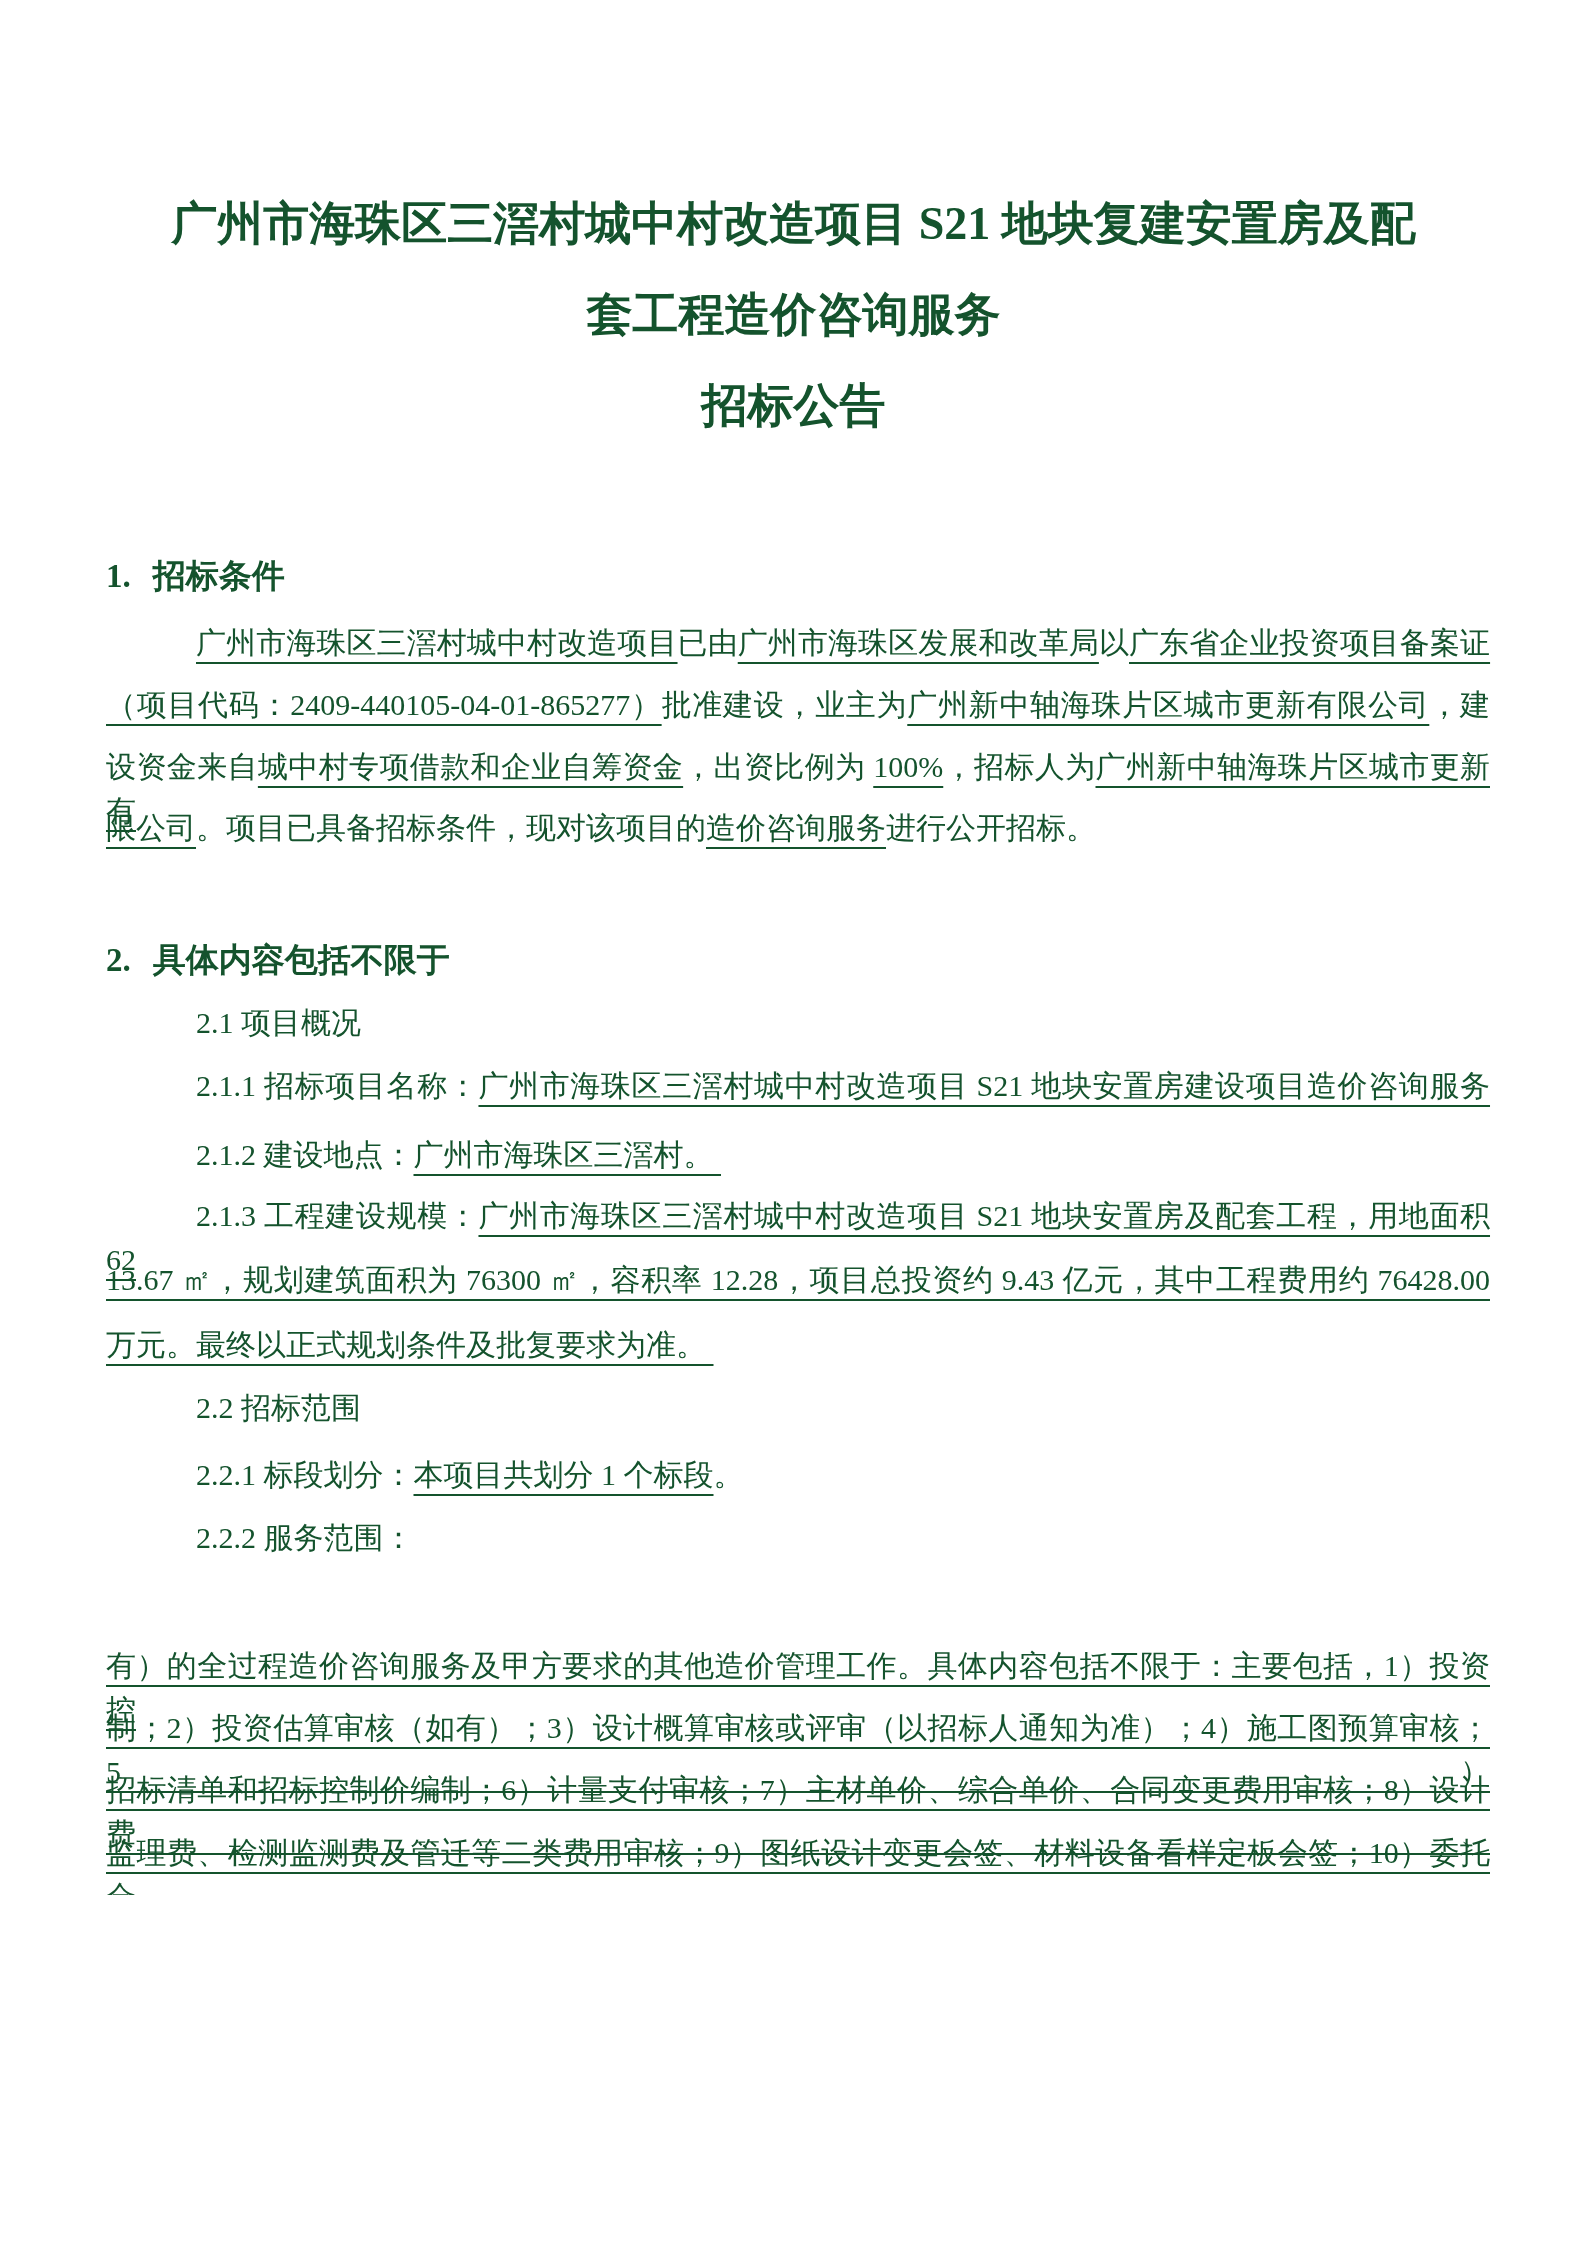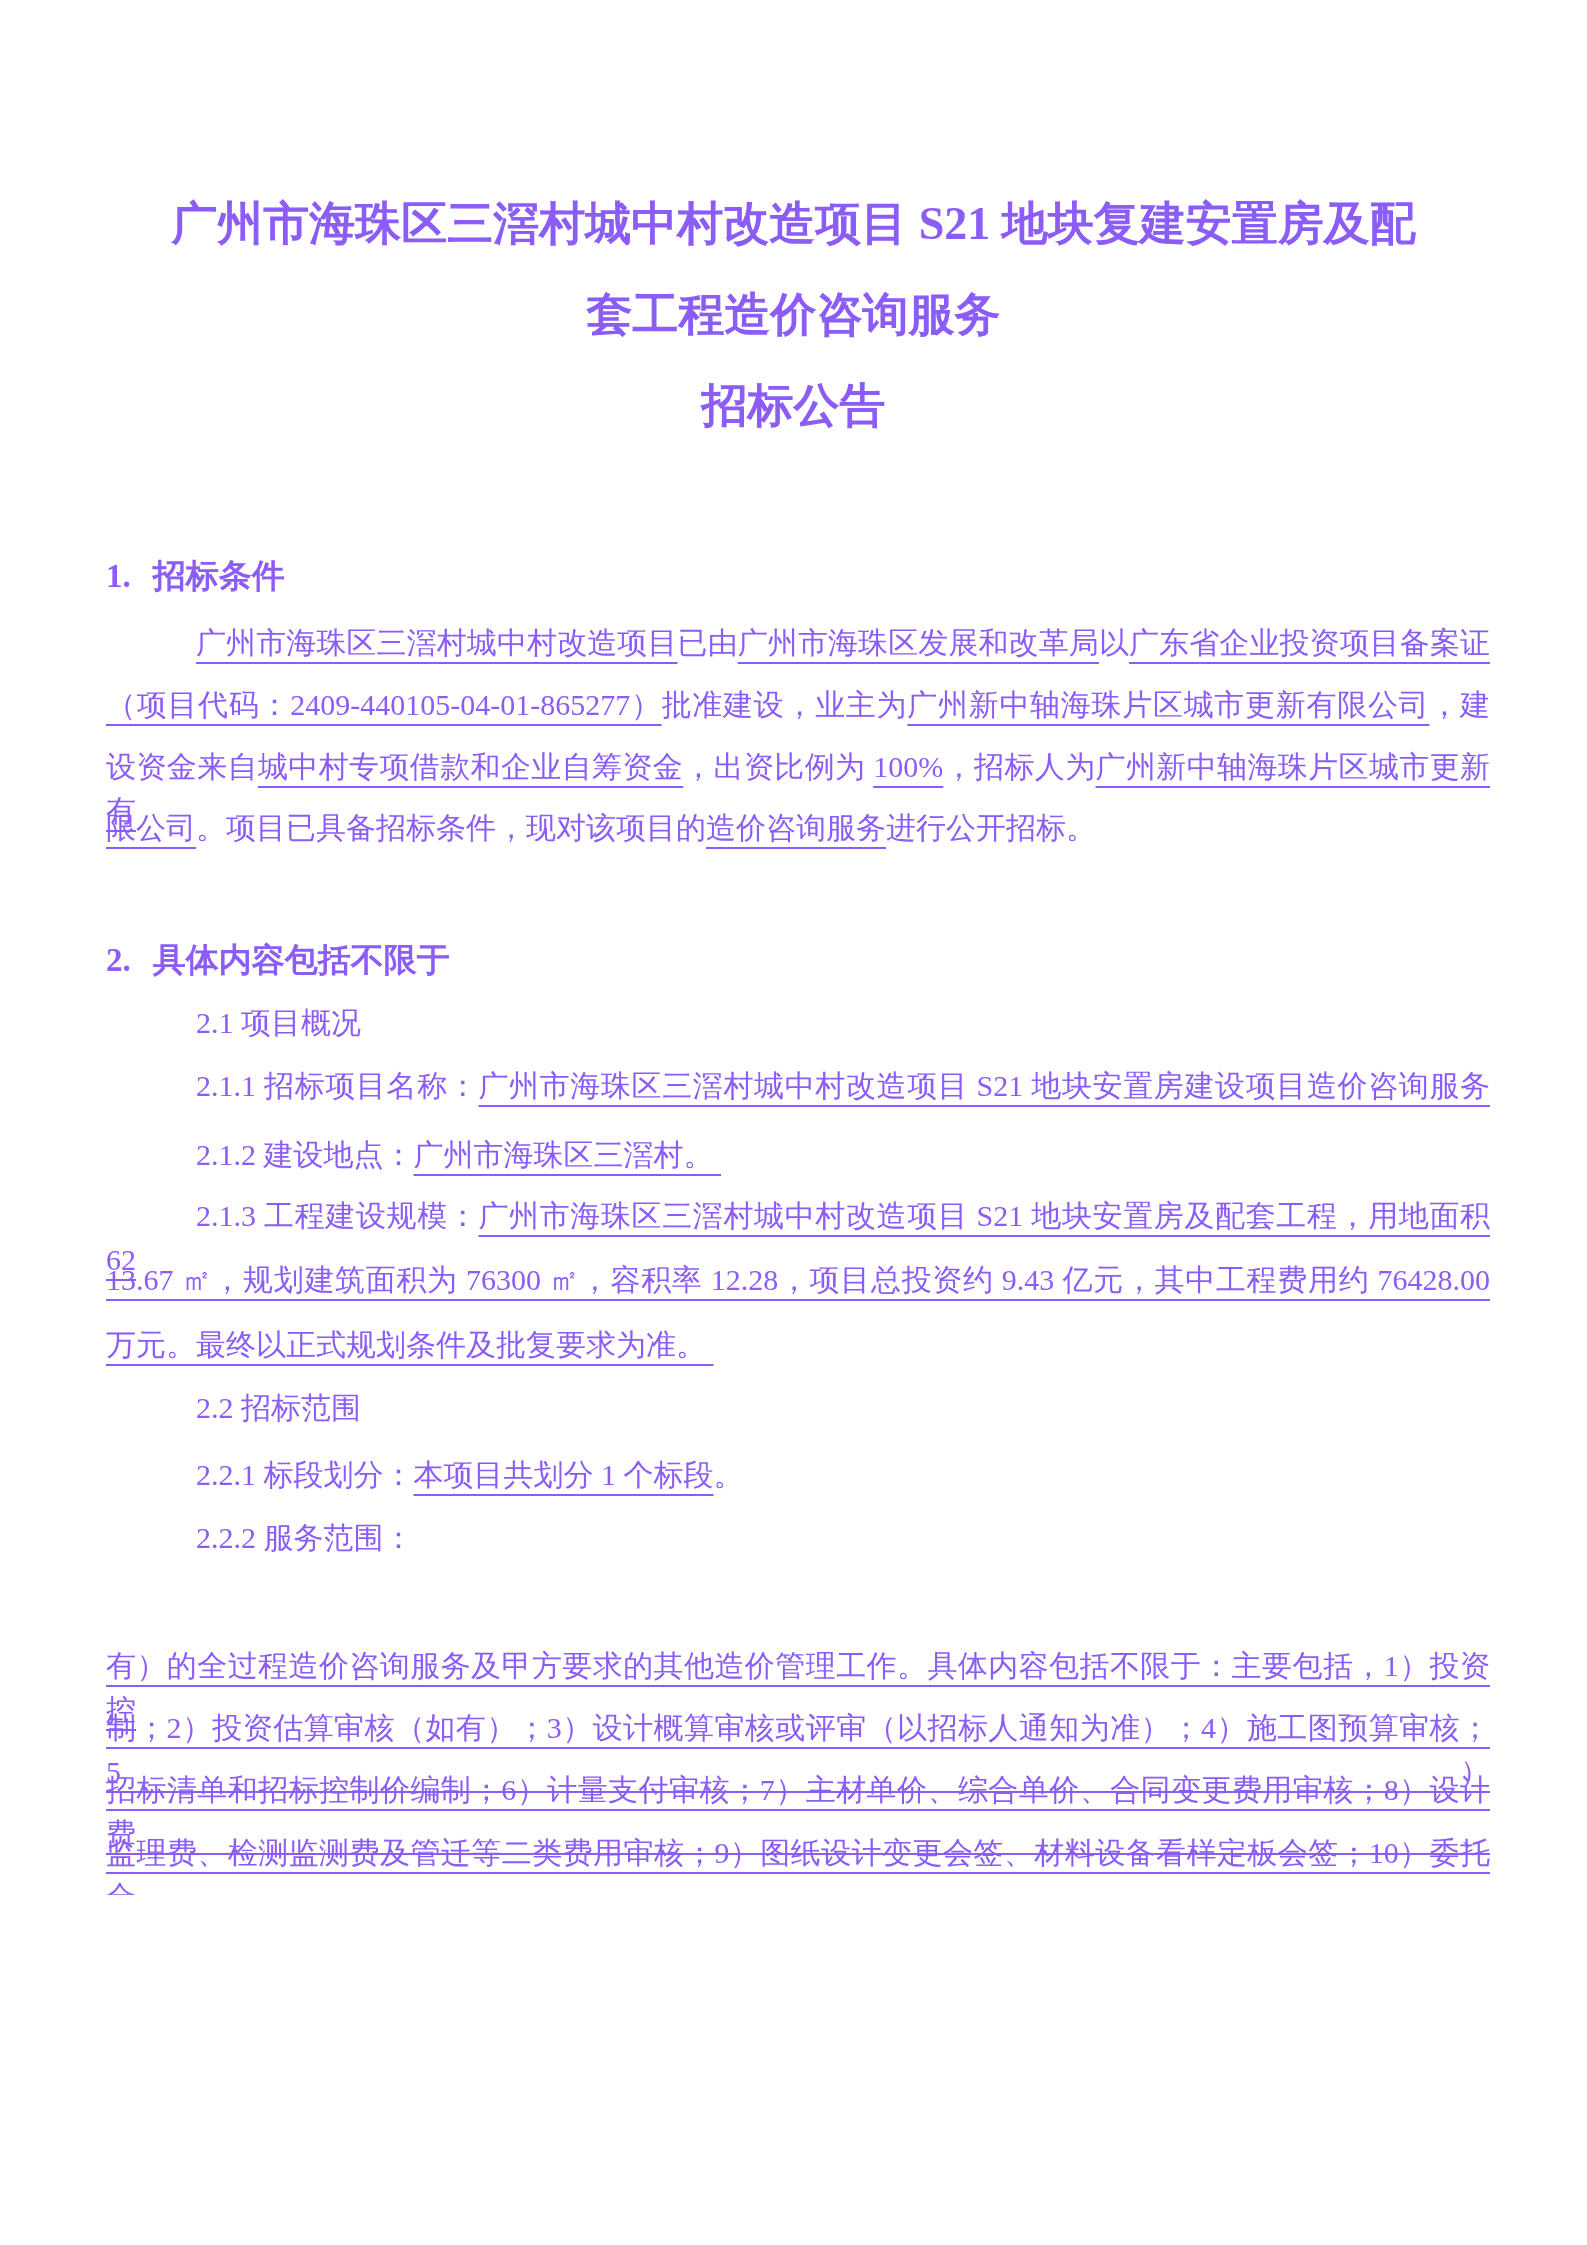--- a/index.html
+++ b/index.html
@@ -7,21 +7,21 @@
     padding: 0;
     background: #ffffff;
   }
   .page {
     position: relative;
     width: 1587px;
     height: 1895px;
     background: #ffffff;
     overflow: hidden;
     font-family: "Liberation Serif", "DejaVu Serif", serif;
-    color: #8b5cf6;
+    color: #14532d;
   }
   
   .tl {
     position: absolute;
     left: 0;
     width: 100%;
     text-align: center;
     font-weight: bold;
     font-size: 46px;
     line-height: 64px;

